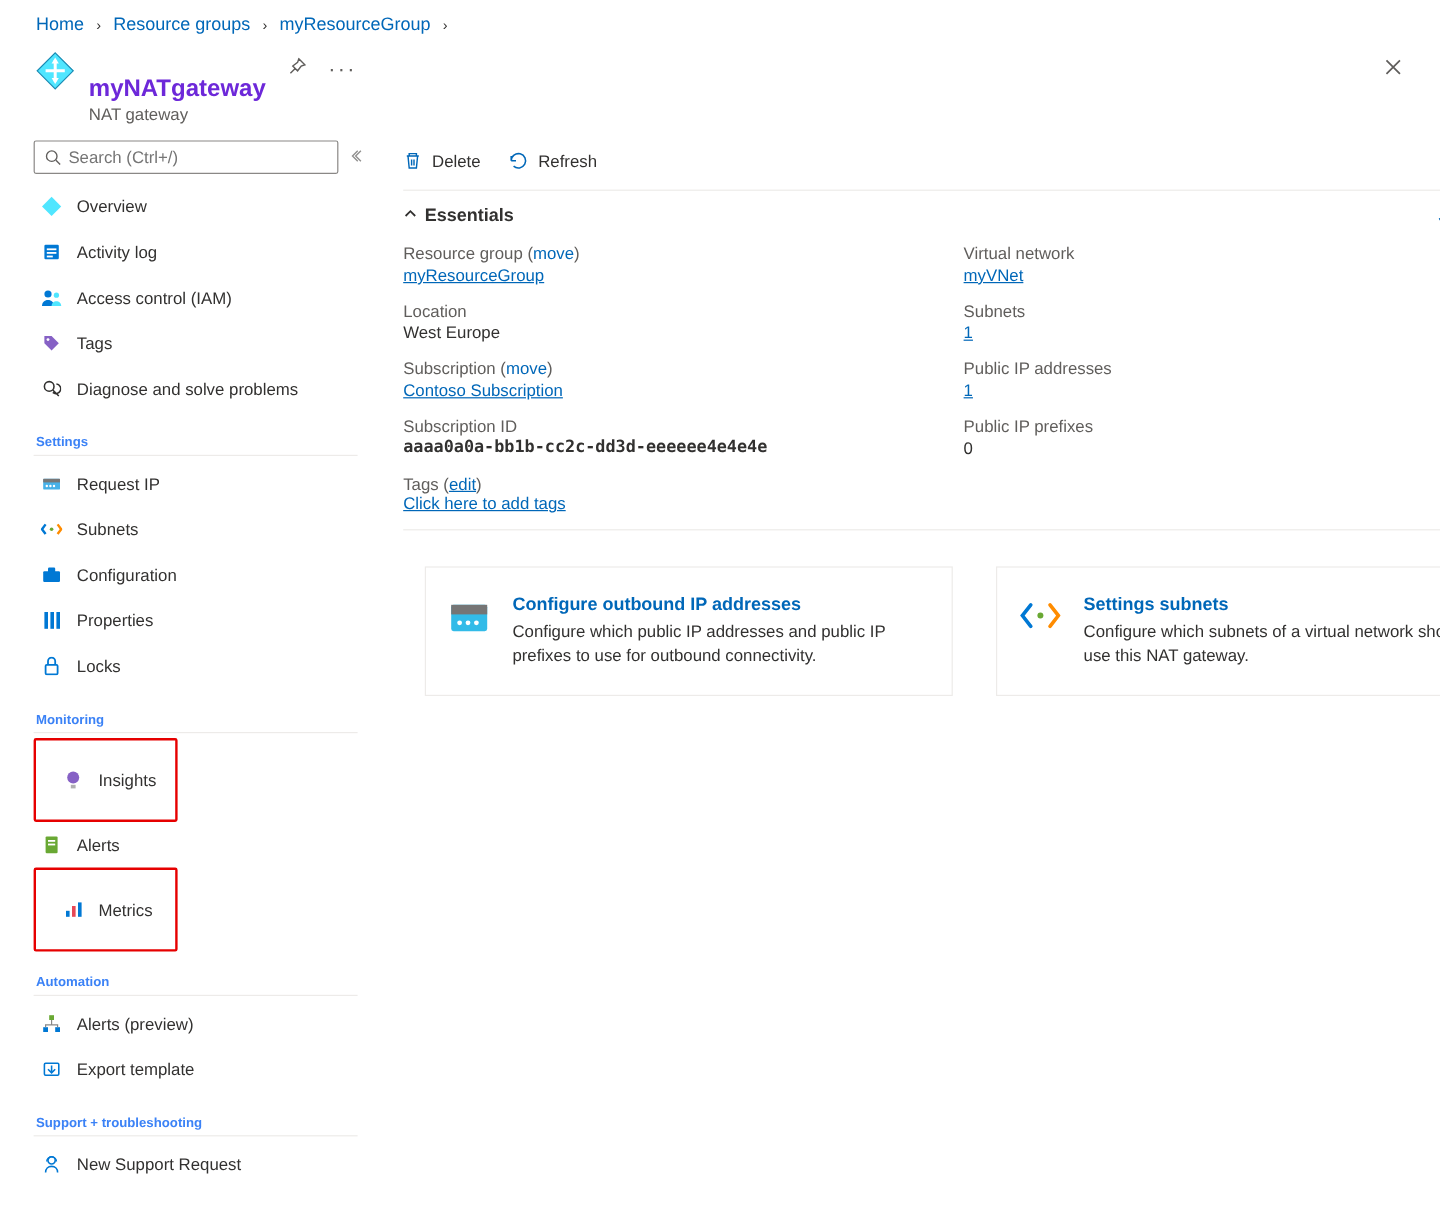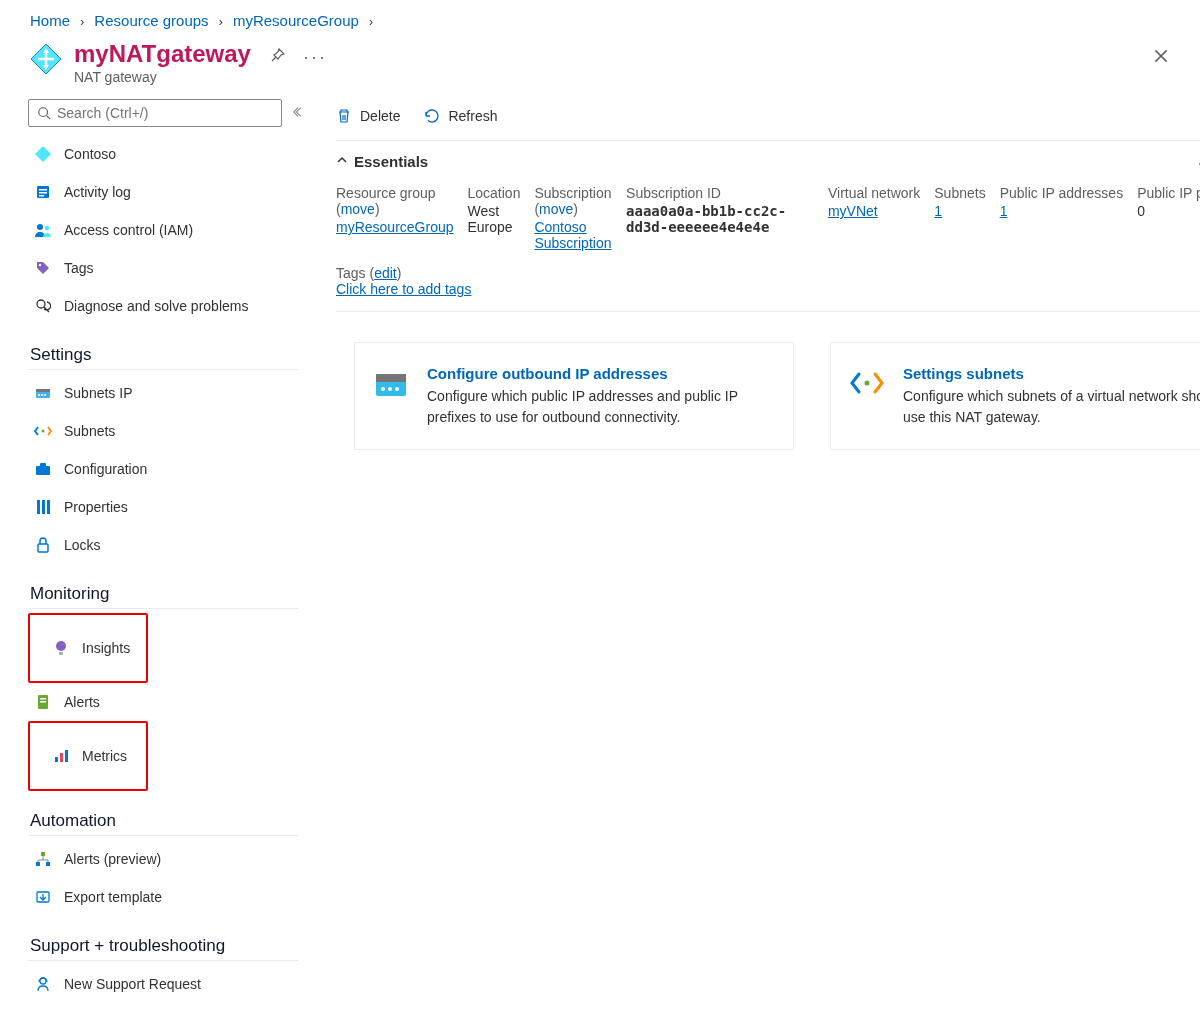--- a/index.html
+++ b/index.html
@@ -4,53 +4,53 @@
 <style>
   * { box-sizing: border-box; margin: 0; padding: 0; }
   body { font-family: "Segoe UI", Arial, sans-serif; font-size: 14px; color: #323130; background: #fff; width: 1200px; }
   a { color: #0067b8; text-decoration: none; }
 
   .breadcrumbs { padding: 12px 24px 8px 30px; font-size: 15px; color: #0067b8; }
   .breadcrumbs span.sep { color: #323130; margin: 0 6px; font-size: 12px; }
 
   .header-row { display: flex; align-items: flex-start; padding: 4px 24px 6px 28px; }
   .title-icon { width: 36px; height: 36px; margin-right: 10px; display:flex;align-items:center;justify-content:center; }
-  .title-block h1 { font-size: 24px; font-weight: 600; color: #be185d; line-height: 1.1; }
+  .title-block h1 { font-size: 20px; font-weight: 600; color: #6d28d9; line-height: 1.1; margin-top: 22px; }
   .title-block .subtitle { font-size: 14px; color: #605e5c; margin-top: 2px; }
   .header-actions { display: flex; align-items: center; margin-left: 18px; margin-top: 6px; gap: 18px; }
   .pin-icon, .more-icon, .close-icon { color: #605e5c; cursor: pointer; }
   .close-wrap { margin-left: auto; margin-right: 6px; margin-top: 6px; }
 
   .main-layout { display: flex; }
   .sidebar { width: 306px; padding: 8px 0 20px 28px; }
   .search-row { display:flex; align-items:center; gap:10px; margin-bottom: 8px; justify-content: center;}
   .search-box { flex: 0 0 254px; display: flex; align-items: center; border: 1px solid #8a8886; border-radius: 2px; height: 28px; padding: 0 8px; color: #605e5c; background:#fff;}
   .search-box input { border: none; outline: none; font-size: 14px; flex: 1; background: transparent; color:#323130;}
   .collapse-icon { color:#605e5c; cursor:pointer; }
 
   .nav-item { display: flex; align-items: center; height: 38px; padding: 0 6px; cursor: pointer; gap: 12px; border-radius:2px;}
   .nav-item .icon { width: 18px; height: 18px; display:flex;align-items:center;justify-content:center; flex-shrink:0;}
   .nav-item .label { font-size: 14px; color:#323130;}
-  .nav-section-header { font-size: 17px; font-weight: 400; margin: 20px 0 4px 2px; color:#0f172a;}
+  .nav-section-header { font-size: 11px; font-weight: 700; margin: 20px 0 4px 2px; color:#3b82f6;}
   .section-underline { border-bottom: 1px solid #edebe9; margin: 4px 0 4px 0; width: 270px;}
   .red-box { border: 2px solid #e60000; border-radius:2px; width:120px; padding:16px; }
   .red-box .nav-item { height:34px;}
 
   .content { flex: 1; padding: 0 28px 40px 30px; }
   .toolbar { display: flex; align-items: center; gap: 24px; height: 50px; border-bottom: 1px solid #edebe9; }
   .toolbar .btn { display: flex; align-items: center; gap: 8px; cursor: pointer; color:#323130; }
   .toolbar .btn svg { color:#0067b8; }
 
   .essentials-row { display: flex; align-items: center; margin-top: 2px; height: 36px;}
   .essentials-row .chev { margin-right: 6px; color:#323130;}
   .essentials-row .title { font-weight: 600; font-size: 15px;}
   .json-view { margin-left: auto; color:#0067b8; cursor:pointer;}
 
   .essentials-grid { display: flex; margin-top: 6px; }
-  .essentials-col { flex: 1; display: flex; flex-direction: row; gap: 14px; justify-content: center; }
+  .essentials-col { flex: 1; display: flex; flex-direction: column; gap: 14px; }
   .ess-field .lbl { color: #605e5c; font-size: 14px; }
   .ess-field .val { font-size: 14px; color:#323130; margin-top:2px;}
   .ess-field .val a { text-decoration: underline; }
   .mono { font-family: "Segoe UI", monospace; font-size: 13px; font-weight:600;}
 
   .tags-row { margin-top: 14px; padding-bottom: 14px; border-bottom: 1px solid #edebe9;}
   .tags-row .lbl { color:#605e5c; }
   .tags-row a { text-decoration: underline;}
 
   .cards { margin-top: 30px; display:flex; flex-direction:row; gap:36px; padding-left:18px;}
@@ -119,21 +119,21 @@
           </svg>
       </span>
     </div>
 
     <div class="nav-item">
       <span class="icon">
           <svg width="18" height="18" viewBox="0 0 18 18">
             <polygon points="9,1 17,9 9,17 1,9" fill="#50e6ff"></polygon>
           </svg>
         </span>
-      <span class="label">Contoso</span>
+      <span class="label">Overview</span>
     </div>
     <div class="nav-item">
       <span class="icon">
           <svg width="16" height="16" viewBox="0 0 16 16">
             <rect x="2" y="2" width="12" height="12" rx="1" fill="#0078d4"></rect>
             <rect x="4" y="5" width="8" height="1.5" fill="#fff"></rect>
             <rect x="4" y="8" width="8" height="1.5" fill="#fff"></rect>
             <rect x="4" y="11" width="5" height="1.5" fill="#fff"></rect>
           </svg>
         </span>
@@ -175,21 +175,21 @@
     <div class="nav-item">
       <span class="icon">
           <svg width="16" height="14" viewBox="0 0 16 14">
             <rect x="1" y="3" width="14" height="9" rx="1" fill="#47b1e8"></rect>
             <rect x="1" y="3" width="14" height="3" fill="#777"></rect>
             <circle cx="4" cy="9" r="1" fill="#fff"></circle>
             <circle cx="7" cy="9" r="1" fill="#fff"></circle>
             <circle cx="10" cy="9" r="1" fill="#fff"></circle>
           </svg>
         </span>
-      <span class="label">Subnets IP</span>
+      <span class="label">Request IP</span>
     </div>
     <div class="nav-item">
       <span class="icon">
           <svg width="18" height="12" viewBox="0 0 18 12">
             <path d="M4 2L1 6l3 4" stroke="#0078d4" stroke-width="2" fill="none"></path>
             <path d="M14 2l3 4-3 4" stroke="#ff8c00" stroke-width="2" fill="none"></path>
             <circle cx="9" cy="6" r="1.5" fill="#69a833"></circle>
           </svg>
         </span>
       <span class="label">Subnets</span>

